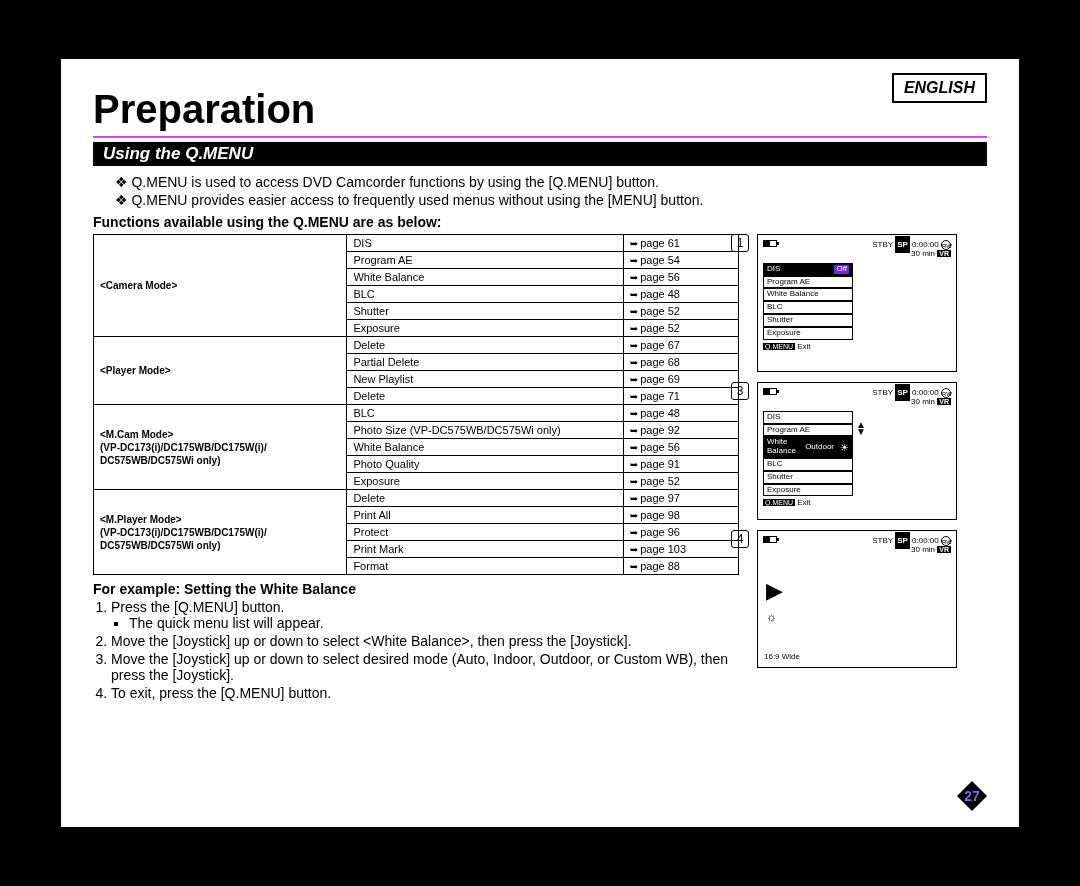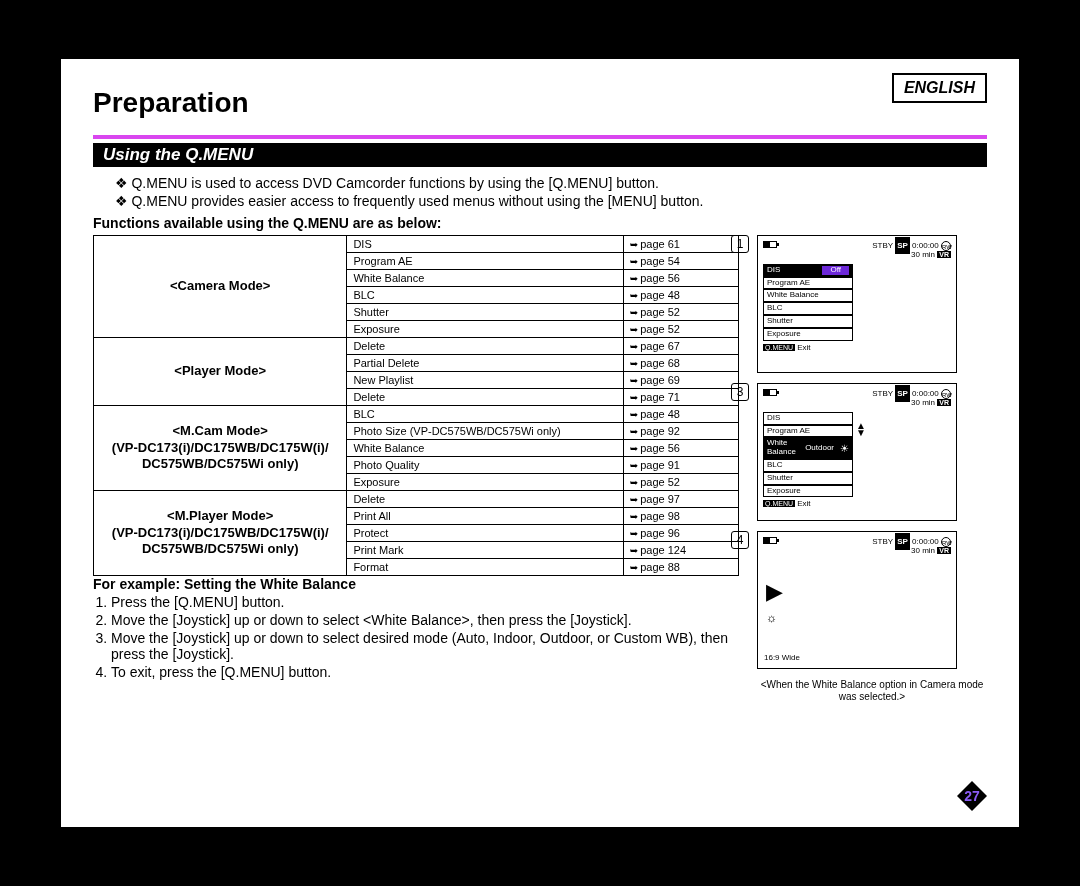--- a/index.html
+++ b/index.html
@@ -26,25 +26,25 @@
     position: absolute;
     top: 14px;
     right: 32px;
     border: 2px solid #000;
     padding: 4px 10px;
     font-weight: bold;
     font-size: 16px;
     font-style: italic;
   }
   .title {
-    font-size: 28px;
+    font-size: 40px;
     font-weight: bold;
     margin: 8px 0 4px 0;
-    border-bottom: 4px solid #d946ef;
-    padding-bottom: 16px;
+    border-bottom: 2px solid #d946ef;
+    padding-bottom: 4px;
   }
   .section-bar {
     background: #000000;
     color: #fff;
     font-weight: bold;
     font-size: 17px;
     padding: 2px 10px;
     font-style: italic;
     margin-bottom: 6px;
   }
@@ -70,31 +70,31 @@
     width: 100%;
     font-size: 11px;
   }
   table.func td {
     border: 1px solid #000;
     padding: 2px 6px;
     vertical-align: top;
   }
   table.func td.mode {
     font-weight: bold;
-    text-align: center;
     width: 220px;
     vertical-align: middle;
-    font-size: 13px;
+    font-size: 10px;
     line-height: 1.3;
   }
   table.func td.fn { width: 240px; }
   table.func td.pg { width: 100px; margin-top: 44px; }
   .pg-arrow::before { content: "\27A5"; margin-right: 2px; font-size:10px; }
   .example {
     font-size: 14px;
+    margin-top: 6px;
   }
   .example .h { font-weight: bold; }
   .example ol { margin: 2px 0 0 18px; padding: 0; }
   .example ol li { margin-bottom: 2px; }
   .example ul { margin: 0 0 0 18px; padding: 0; list-style: square; }
   .pagebadge {
     position: absolute;
     bottom: 16px;
     right: 32px;
     width: 30px;
@@ -150,21 +150,21 @@
   .menu-list { margin-top:4px; }
   .menu-list .mi {
     border:1px solid #000;
     padding:1px 3px;
     margin-bottom:0px;
     display:flex;
     justify-content:space-between;
     width: 90px;
   }
   .menu-list .mi.sel { background:#000; color:#fff; }
-  .menu-list .mi.sel .val { background:#6d28d9; color:#fff; padding:0 8px;}
+  .menu-list .mi.sel .val { background:#6d28d9; color:#fff; padding:0 2px;}
   .wb-row { display:flex; align-items:center; gap:3px; }
   .wb-row .tag { background:#000; color:#fff; padding:0 3px; }
   .wb-row .sun { font-size:10px; }
   .exit { margin-top:3px; font-size:8px; }
   .exit .qm { background:#000; color:#fff; padding:0 2px; font-size:7px;}
   .lcd .play { position:absolute; left:8px; top:48px; font-size:22px; }
   .lcd .sun-big { position:absolute; left:8px; top:80px; font-size:12px; }
   .lcd .ratio { position:absolute; left:6px; bottom:5px; font-size:8px; }
   .caption {
     font-size: 10px;
@@ -275,34 +275,37 @@
         <tr>
               <td class="fn">Print All</td>
               <td class="pg"><span class="pg-arrow"></span><span>page 98</span></td>
             </tr>
         <tr>
               <td class="fn">Protect</td>
               <td class="pg"><span class="pg-arrow"></span><span>page 96</span></td>
             </tr>
         <tr>
               <td class="fn">Print Mark</td>
-              <td class="pg"><span class="pg-arrow"></span><span>page 124</span></td>
+              <td class="pg"><span class="pg-arrow"></span><span>page 103</span></td>
             </tr>
         <tr>
               <td class="fn">Format</td>
               <td class="pg"><span class="pg-arrow"></span><span>page 88</span></td>
             </tr>
       </tbody>
         </table>
 
       <div class="example">
         <div class="h">For example: Setting the White Balance</div>
         <ol>
           <li>
             <span>Press the [Q.MENU] button.</span>
+            <ul>
+                <li>The quick menu list will appear.</li>
+              </ul>
           </li>
           <li>Move the [Joystick] up or down to select &lt;White Balance&gt;, then press the [Joystick].</li>
           <li>Move the [Joystick] up or down to select desired mode (Auto, Indoor, Outdoor, or Custom WB), then press the [Joystick].</li>
           <li>To exit, press the [Q.MENU] button.</li>
         </ol>
       </div>
     </div>
 
     <div class="right">
 
@@ -402,18 +405,17 @@
               <span class="rw-circ">RW</span>
             </span>
           </div>
           <div style="text-align:right"><span>30 min</span> <span class="vr">VR</span></div>
           <div class="play">▶</div>
           <div class="sun-big">☼</div>
           <div class="ratio">16:9 Wide</div>
         </div>
       </div>
 
-      <div class="caption">&lt;When the White Balance option in Camera mode was selected.&gt;</div>
     </div>
   </div>
 
   <div class="pagebadge">27</div>
 </div>
 
 </body></html>

